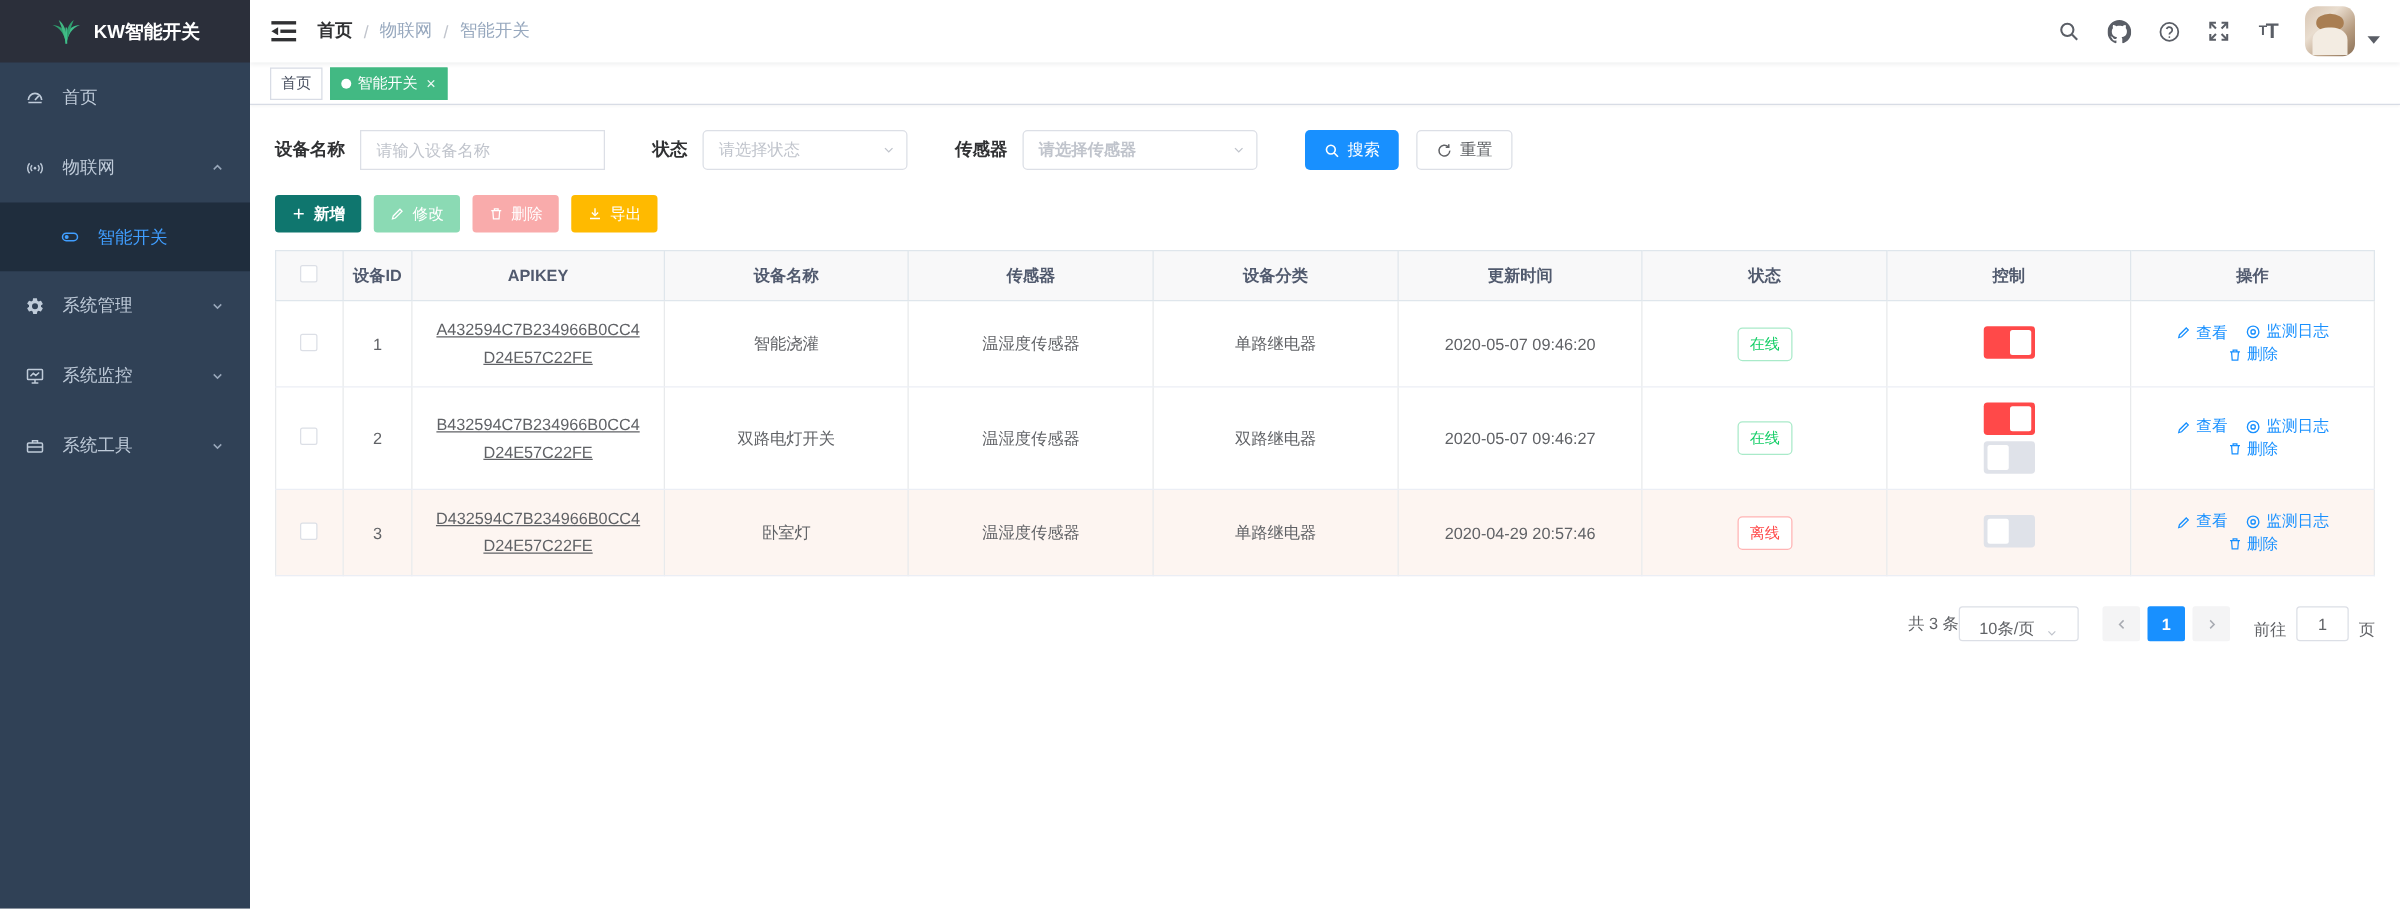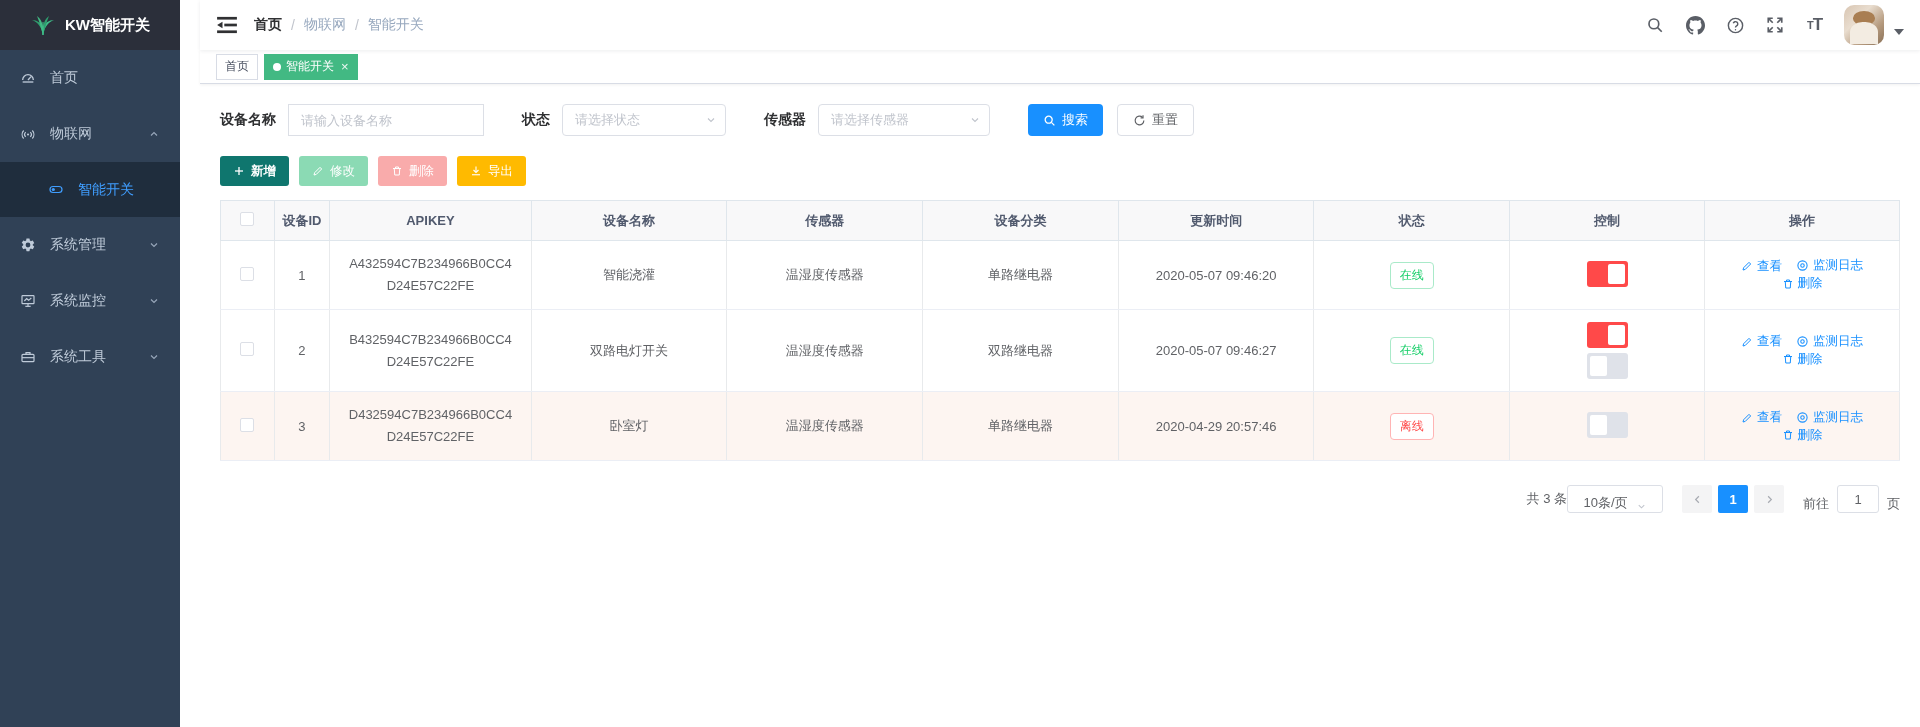--- a/index.html
+++ b/index.html
@@ -1,21 +1,21 @@
 <!DOCTYPE html>
 <html><head>
 <meta charset="utf-8">
 <style>
   * { margin:0; padding:0; box-sizing:border-box; }
   html,body { width:1920px; height:727px; overflow:hidden; }
   body { font-family:"Liberation Sans","DejaVu Sans",sans-serif; background:#fff; color:#606266; }
   .app { position:relative; width:1920px; height:727px; }
 
   
-  .sidebar { position:absolute; left:0; top:0; bottom:0; width:180px; background:#304156; z-index:5; }
+  .sidebar { position:absolute; left:0; top:0; bottom:0; width:200px; background:#304156; z-index:5; }
   .logo { height:50px; background:#2b2f3a; display:flex; align-items:center; justify-content:center; gap:9px; color:#fff; font-weight:bold; font-size:15px; }
   .menu-item { height:56px; display:flex; align-items:center; padding:0 20px; color:#bfcbd9; font-size:14px; cursor:pointer; }
   .menu-item .mi-icon { width:16px; height:16px; margin-right:14px; display:flex; align-items:center; justify-content:center; color:#bfcbd9; flex:0 0 16px; }
   .menu-arrow { margin-left:auto; color:#97a6b9; display:flex; }
   .submenu { background:#1f2d3d; }
   .submenu-item { height:55px; display:flex; align-items:center; padding:0 20px 0 48px; font-size:14px; color:#409eff; cursor:pointer; }
   .submenu-item .mi-icon { width:16px; height:16px; margin-right:14px; display:flex; align-items:center; justify-content:center; color:#409eff; }
 
   
   .main { margin-left:200px; height:100%; background:#fff; }
@@ -41,39 +41,39 @@
   .tag-close { font-size:13px; line-height:1; margin-left:2px; opacity:.9; cursor:pointer; }
 
   
   .content { padding:20px 20px 0 20px; }
 
   .filter-row { display:flex; align-items:center; margin-bottom:20px; }
   .f-label { font-size:14px; font-weight:700; color:#303133; margin-right:12px; white-space:nowrap; }
   .text-input { width:196px; height:32px; border:1px solid #dcdfe6; border-radius:0; padding:0 12px; font-size:13px; color:#606266; outline:none; margin-right:38px; }
   .text-input::placeholder { color:#c0c4cc; }
   .select { width:164px; height:32px; border:1px solid #dcdfe6; border-radius:4px; padding:0 8px 0 12px; display:flex; align-items:center; justify-content:space-between; font-size:13px; color:#c0c4cc; margin-right:38px; cursor:pointer; background:#fff; }
-  .select.wide { width:172px; }
+  .select.wide { width:188px;font-weight:bold; }
   .select .chev { color:#c0c4cc; display:flex; }
   .btn { border:none; border-radius:4px; font-size:13px; display:inline-flex; align-items:center; gap:6px; cursor:pointer; font-family:inherit; }
   .btn-search { height:32px; padding:0 15px; background:#1890ff; color:#fff; margin-right:14px;align-items:center; }
   .btn-reset { height:32px; padding:0 15px; background:#fff; border:1px solid #dcdfe6; color:#606266; }
 
   .toolbar { display:flex; gap:10px; margin-bottom:14px; }
   .tb-btn { height:30px; padding:0 13px; border-radius:3px; color:#fff; font-size:12.5px; }
   .tb-add { background:#0f766e;font-weight:bold; }
   .tb-edit { background:#8bdab4; cursor:not-allowed; }
   .tb-del { background:#f9abab; cursor:not-allowed; }
   .tb-export { background:#ffba00; }
 
   
   table { width:100%; border-collapse:collapse; font-size:13px; color:#606266; table-layout:fixed; }
   th { background:#f8f8f9; color:#515a6e; font-weight:700; height:40px; border:1px solid #dfe6ec; text-align:center; font-size:13px; }
   td { border:1px solid #e8eaec; border-bottom:1px solid #ebeef5; text-align:center; padding:12px 6px; background:#fff; }
   tr.warm td { background:#fdf5f1; }
-  .apikey-cell { word-break:break-all; line-height:1.7; padding:12px 15px; }
+  .apikey-cell { word-break:break-all; line-height:1.7; padding:12px 15px;text-decoration:underline; }
   .checkbox { width:14px; height:14px; border:1px solid #dcdfe6; border-radius:2px; background:#fff; display:inline-block; cursor:pointer; }
 
   .status-tag { display:inline-block; padding:4px 9px; border-radius:4px; font-size:12px; background:#fff; }
   .status-online { color:#13ce66; border:1px solid #a9eac9; }
   .status-offline { color:#ff4949; border:1px solid #ffb4b4; }
 
   .switch-stack { display:inline-flex; flex-direction:column; gap:5px; align-items:flex-start; }
   .switch { width:41px; height:26px; border-radius:3px; position:relative; display:inline-block; cursor:pointer; }
   .switch.on { background:#ff4949; }
   .switch.on .thumb { position:absolute; right:3px; top:3px; width:17px; height:20px; background:#fff; border-radius:2px; }

